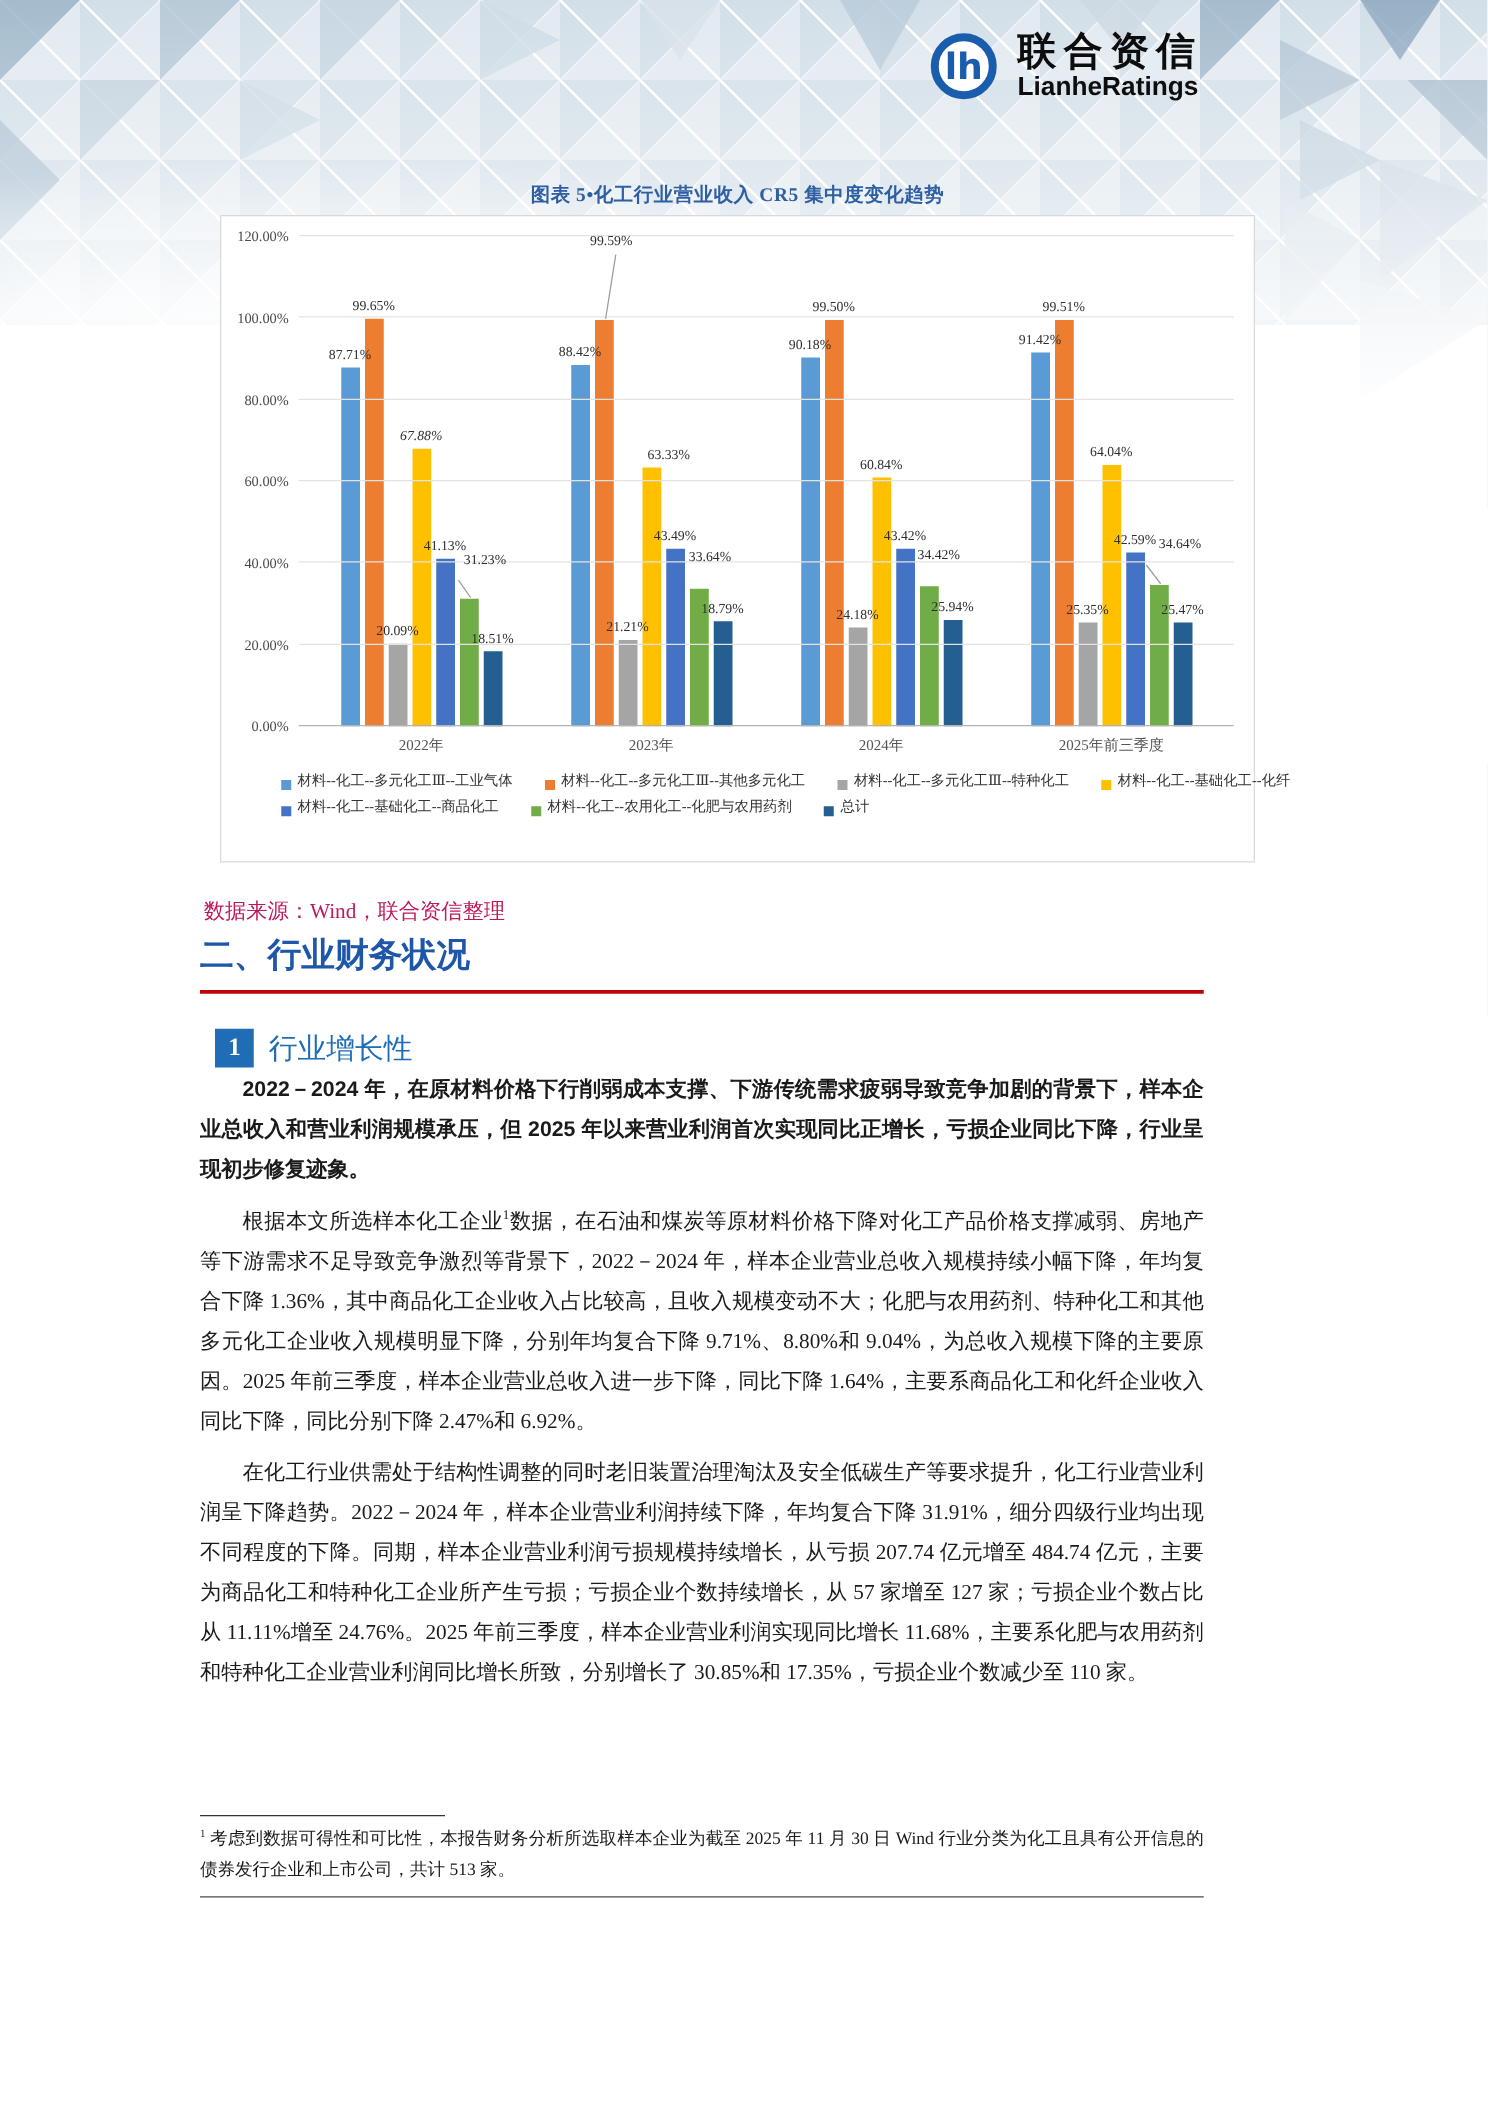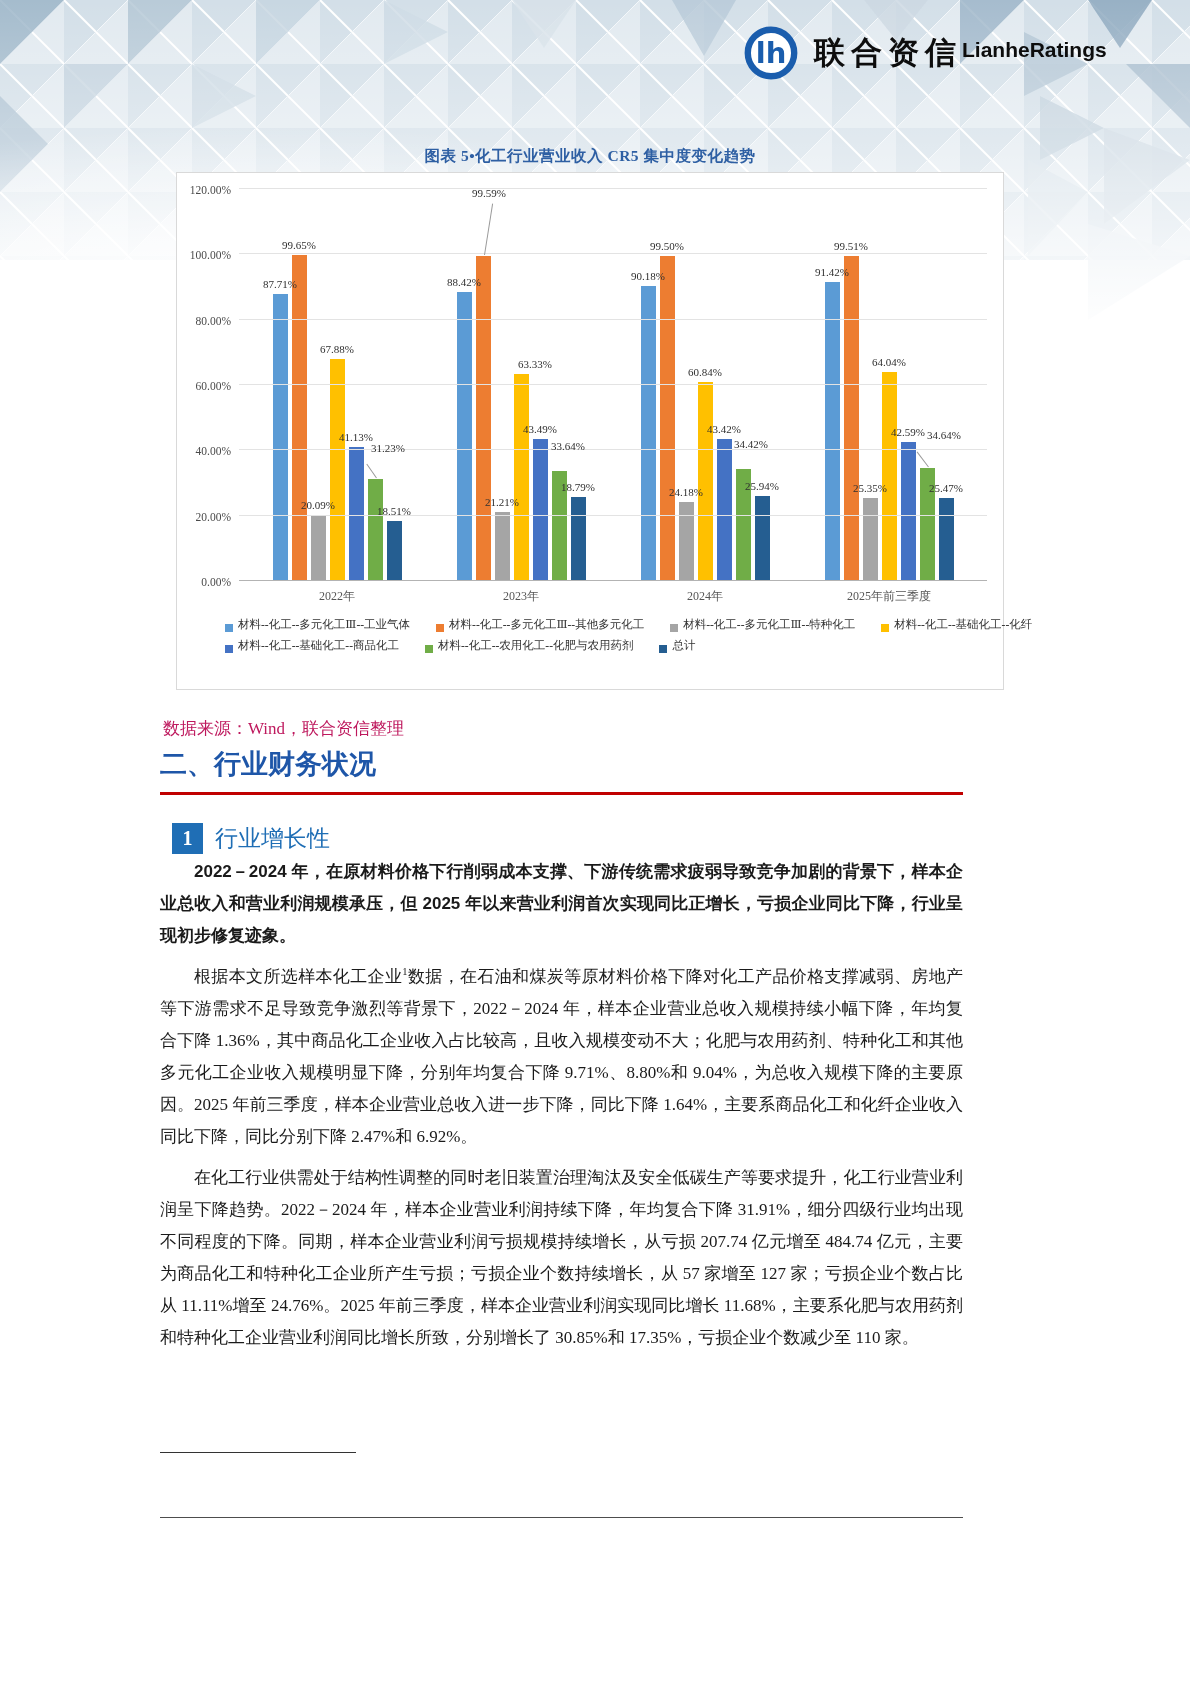--- a/index.html
+++ b/index.html
@@ -5,21 +5,21 @@
   html,body{margin:0;padding:0;background:#f0f0f0;}
   .page{
     position:relative; width:1190px; height:1683px; margin:0 auto;
     background:#ffffff; overflow:hidden;
     font-family:"Liberation Serif","DejaVu Serif",serif; color:#1a1a1a;
   }
   
   .header-band{position:absolute; top:0; left:0; width:1190px; height:340px; z-index:0;}
   
   .logo{position:absolute; top:24px; left:742px; display:flex; align-items:center; gap:14px; z-index:2;}
-  .logo-text{display:flex; flex-direction:row; line-height:1.05;}
+  .logo-text{display:flex; flex-direction:column; line-height:1.05;}
   .brand-cn{font-family:"Liberation Sans","DejaVu Sans",sans-serif; font-weight:bold; font-size:31px; letter-spacing:6px; color:#0d0d0d;}
   .brand-en{font-family:"Liberation Sans","DejaVu Sans",sans-serif; font-weight:bold; font-size:21px; color:#0d0d0d; margin-top:2px;}
   
   .chart-title{position:absolute; top:146px; left:176px; width:828px; text-align:center;
     font-size:15.5px; font-weight:bold; color:#2e5fa3; z-index:2; letter-spacing:.5px;}
   .chart-frame{position:absolute; top:172px; left:176px; width:828px; height:518px;
     border:1px solid #d9d9d9; background:#fff; box-sizing:border-box; z-index:1;}
   .chart-inner{display:flex; padding:16px 4px 0 4px;}
   .ylabels{position:relative; width:58px; height:392px; flex:none;}
   .ylabel{position:absolute; right:8px; font-size:11.5px; color:#4a4a4a; white-space:nowrap;}
@@ -149,21 +149,21 @@
               <div class="bar-col">
                 <div class="bar" style="height: 83.0417%; background: rgb(237, 125, 49);"></div>
                 <div class="bar-label" style="bottom: calc(83.0417% + 4px); margin-left: 0px;">99.65%</div>
               </div>
               <div class="bar-col">
                 <div class="bar" style="height: 16.7417%; background: rgb(165, 165, 165);"></div>
                 <div class="bar-label" style="bottom: calc(16.7417% + 4px); margin-left: 0px;">20.09%</div>
               </div>
               <div class="bar-col">
                 <div class="bar" style="height: 56.5667%; background: rgb(255, 192, 0);"></div>
-                <div class="bar-label" style="bottom: calc(56.5667% + 4px); margin-left: 0px;">67.88%</div>
+                <div class="bar-label" style="bottom: calc(56.5667% + 4px); margin-left: 0px; font-style: italic;">67.88%</div>
               </div>
               <div class="bar-col">
                 <div class="bar" style="height: 34.275%; background: rgb(68, 114, 196);"></div>
                 <div class="bar-label" style="bottom: calc(34.275% + 4px); margin-left: 0px;">41.13%</div>
               </div>
               <div class="bar-col">
                 <div class="leader" style="bottom: calc(26.025% + 1px); height: 17px; transform: rotate(-35deg);"></div>
                 <div class="bar" style="height: 26.025%; background: rgb(112, 173, 71);"></div>
                 <div class="bar-label" style="bottom: calc(26.025% + 25px); margin-left: 13px;">31.23%</div>
               </div>
@@ -324,16 +324,20 @@
     <div class="subsection-label">行业增长性</div>
   </div>
 
   <div class="body-text">
     <p class="p-bold">2022－2024 年，在原材料价格下行削弱成本支撑、下游传统需求疲弱导致竞争加剧的背景下，样本企业总收入和营业利润规模承压，但 2025 年以来营业利润首次实现同比正增长，亏损企业同比下降，行业呈现初步修复迹象。</p>
     <p><span>根据本文所选样本化工企业</span><sup>1</sup><span>数据，在石油和煤炭等原材料价格下降对化工产品价格支撑减弱、房地产等下游需求不足导致竞争激烈等背景下，2022－2024 年，样本企业营业总收入规模持续小幅下降，年均复合下降 1.36%，其中商品化工企业收入占比较高，且收入规模变动不大；化肥与农用药剂、特种化工和其他多元化工企业收入规模明显下降，分别年均复合下降 9.71%、8.80%和 9.04%，为总收入规模下降的主要原因。2025 年前三季度，样本企业营业总收入进一步下降，同比下降 1.64%，主要系商品化工和化纤企业收入同比下降，同比分别下降 2.47%和 6.92%。</span></p>
     <p>在化工行业供需处于结构性调整的同时老旧装置治理淘汰及安全低碳生产等要求提升，化工行业营业利润呈下降趋势。2022－2024 年，样本企业营业利润持续下降，年均复合下降 31.91%，细分四级行业均出现不同程度的下降。同期，样本企业营业利润亏损规模持续增长，从亏损 207.74 亿元增至 484.74 亿元，主要为商品化工和特种化工企业所产生亏损；亏损企业个数持续增长，从 57 家增至 127 家；亏损企业个数占比从 11.11%增至 24.76%。2025 年前三季度，样本企业营业利润实现同比增长 11.68%，主要系化肥与农用药剂和特种化工企业营业利润同比增长所致，分别增长了 30.85%和 17.35%，亏损企业个数减少至 110 家。</p>
   </div>
 
   <div class="footnote-rule"></div>
+  <div class="footnote">
+    <sup>1</sup>
+    <span>考虑到数据可得性和可比性，本报告财务分析所选取样本企业为截至 2025 年 11 月 30 日 Wind 行业分类为化工且具有公开信息的债券发行企业和上市公司，共计 513 家。</span>
+  </div>
 
   <div class="footer-rule"></div>
 
 </div>
 
 </body></html>

